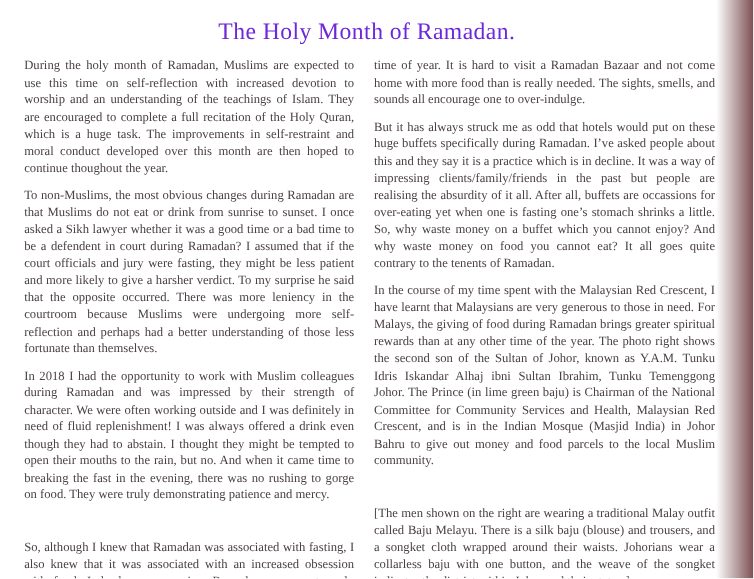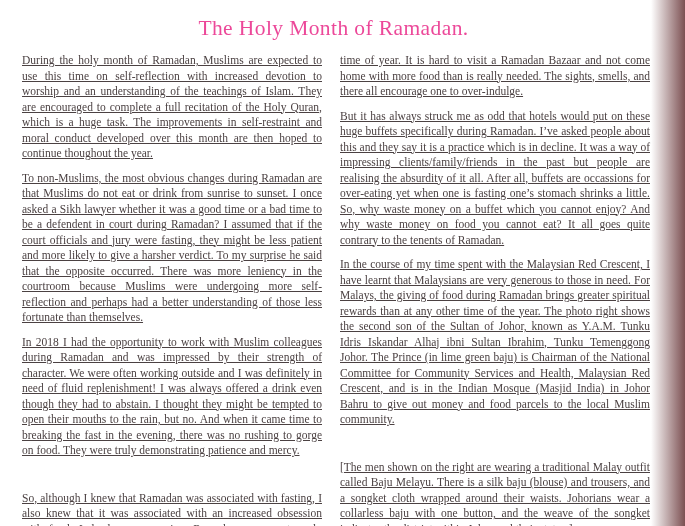--- a/index.html
+++ b/index.html
@@ -23,39 +23,38 @@
     height: 100%;
     background: linear-gradient(to right, rgba(124,80,82,0) 0%, rgba(124,80,82,0.55) 55%, #7c5052 100%);
     pointer-events: none;
   }
   .page-title {
     margin: 16px 40px 0 22px;
     text-align: center;
     font-size: 21.5px;
     font-weight: normal;
     letter-spacing: 0.4px;
-    color: #ec4899;
+    color: #6d28d9;
   }
   .columns {
     display: flex;
     gap: 18px;
     padding: 12px 35px 0 22px;
   }
   .col {
     color: #4b4142;
     font-size: 11.5px;
     line-height: 15.5px;
   }
   .col-left  { width: 300px; flex: 0 0 300px; }
   .col-right { flex: 1 1 auto; }
   .col p {
     margin: 0 0 9px 0;
     text-align: justify;
     text-justify: inter-word;
-    text-decoration: underline;
   }
   .col p:last-child { margin-bottom: 0; margin-top: 32px; }
 </style>
 </head>
 <body>
 
 <div class="page">
 
   <div class="edge-gradient"></div>
 
@@ -64,21 +63,21 @@
   <div class="columns">
 
     <div class="col col-left">
       <p>During the holy month of Ramadan, Muslims are expected to use this time on self-reflection with increased devotion to worship and an understanding of the teachings of Islam. They are encouraged to complete a full recitation of the Holy Quran, which is a huge task. The improvements in self-restraint and moral conduct developed over this month are then hoped to continue thoughout the year.</p>
       <p>To non-Muslims, the most obvious changes during Ramadan are that Muslims do not eat or drink from sunrise to sunset. I once asked a Sikh lawyer whether it was a good time or a bad time to be a defendent in court during Ramadan? I assumed that if the court officials and jury were fasting, they might be less patient and more likely to give a harsher verdict. To my surprise he said that the opposite occurred. There was more leniency in the courtroom because Muslims were undergoing more self-reflection and perhaps had a better understanding of those less fortunate than themselves.</p>
       <p>In 2018 I had the opportunity to work with Muslim colleagues during Ramadan and was impressed by their strength of character. We were often working outside and I was definitely in need of fluid replenishment! I was always offered a drink even though they had to abstain. I thought they might be tempted to open their mouths to the rain, but no. And when it came time to breaking the fast in the evening, there was no rushing to gorge on food. They were truly demonstrating patience and mercy.</p>
       <p>So, although I knew that Ramadan was associated with fasting, I also knew that it was associated with an increased obsession with food. Indeed, one can view Ramadan as an extremely unhealthy</p>
     </div>
 
     <div class="col col-right">
-      <p>time of year. It is hard to visit a Ramadan Bazaar and not come home with more food than is really needed. The sights, smells, and there all encourage one to over-indulge.</p>
+      <p>time of year. It is hard to visit a Ramadan Bazaar and not come home with more food than is really needed. The sights, smells, and sounds all encourage one to over-indulge.</p>
       <p>But it has always struck me as odd that hotels would put on these huge buffets specifically during Ramadan. I’ve asked people about this and they say it is a practice which is in decline. It was a way of impressing clients/family/friends in the past but people are realising the absurdity of it all. After all, buffets are occassions for over-eating yet when one is fasting one’s stomach shrinks a little. So, why waste money on a buffet which you cannot enjoy? And why waste money on food you cannot eat? It all goes quite contrary to the tenents of Ramadan.</p>
       <p>In the course of my time spent with the Malaysian Red Crescent, I have learnt that Malaysians are very generous to those in need. For Malays, the giving of food during Ramadan brings greater spiritual rewards than at any other time of the year. The photo right shows the second son of the Sultan of Johor, known as Y.A.M. Tunku Idris Iskandar Alhaj ibni Sultan Ibrahim, Tunku Temenggong Johor. The Prince (in lime green baju) is Chairman of the National Committee for Community Services and Health, Malaysian Red Crescent, and is in the Indian Mosque (Masjid India) in Johor Bahru to give out money and food parcels to the local Muslim community.</p>
       <p>[The men shown on the right are wearing a traditional Malay outfit called Baju Melayu. There is a silk baju (blouse) and trousers, and a songket cloth wrapped around their waists. Johorians wear a collarless baju with one button, and the weave of the songket indicates the district within Johor and their status.]</p>
     </div>
 
   </div>
 
 </div>
 
 </body></html>

